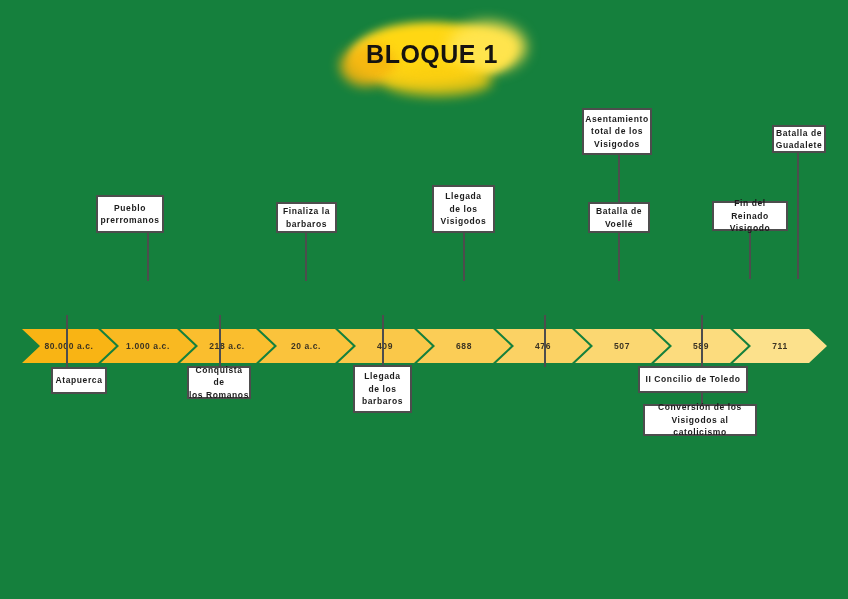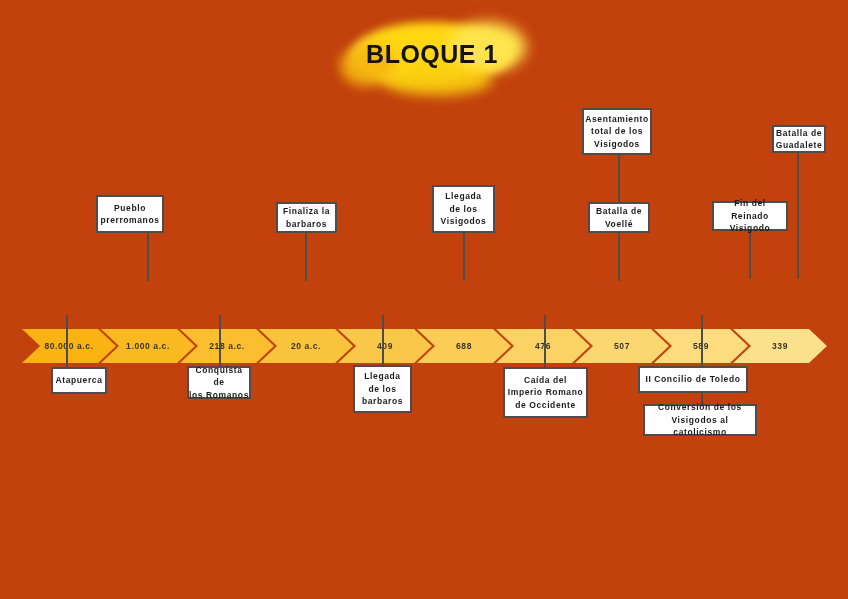--- a/index.html
+++ b/index.html
@@ -1,17 +1,17 @@
 <!DOCTYPE html>
 <html style="--line: #4d4d4d; --box-text: #1c1c1c; --chevron-text: #3b3322; --splash-core: #FFD713; --splash-mid: #FFDF3F; --splash-mid2: #FACD0E; --splash-orange: #F6B50E; --splash-light: #FFE44D;"><head>
 <meta charset="utf-8">
 <style>
   html,body{margin:0;padding:0;background:#ffffff;}
   #canvas{
-    position:relative;width:848px;height:599px;background:#c2410c;
+    position:relative;width:848px;height:599px;background:#15803d;
     font-family:"Liberation Sans",sans-serif;overflow:hidden;
   }
   
   .splash{position:absolute;left:342px;top:14px;width:180px;height:80px;}
   .blob{position:absolute;}
   .blob-main{left:8px;top:8px;right:10px;bottom:10px;
     background:radial-gradient(ellipse at 50% 45%, var(--splash-core) 0%, var(--splash-core) 52%, var(--splash-mid) 74%, rgba(255,224,70,0.55) 100%);
     border-radius:48% 52% 55% 45% / 58% 52% 48% 42%;
     filter:blur(4px);}
   .blob-left{left:-2px;top:30px;width:56px;height:42px;background:var(--splash-orange);
@@ -57,21 +57,21 @@
 
   <div class="chevron" style="left: 22px; background: rgb(249, 180, 20);">80.000 a.c.</div>
   <div class="chevron" style="left: 101px; background: rgb(249, 185, 33);">1.000 a.c.</div>
   <div class="chevron" style="left: 180px; background: rgb(250, 190, 46);">218 a.c.</div>
   <div class="chevron" style="left: 259px; background: rgb(250, 195, 60);">20 a.c.</div>
   <div class="chevron" style="left: 338px; background: rgb(250, 200, 73);">409</div>
   <div class="chevron" style="left: 417px; background: rgb(251, 205, 86);">688</div>
   <div class="chevron" style="left: 496px; background: rgb(251, 210, 100);">476</div>
   <div class="chevron" style="left: 575px; background: rgb(251, 215, 113);">507</div>
   <div class="chevron" style="left: 654px; background: rgb(252, 220, 126);">589</div>
-  <div class="chevron" style="left: 733px; background: rgb(252, 225, 140);">339</div>
+  <div class="chevron" style="left: 733px; background: rgb(252, 225, 140);">711</div>
 
   <div class="vline" style="left:147px;top:233px;height:48px"></div>
   <div class="vline" style="left:305px;top:233px;height:48px"></div>
   <div class="vline" style="left:463px;top:233px;height:48px"></div>
   <div class="vline" style="left:618px;top:155px;height:47px"></div>
   <div class="vline" style="left:618px;top:233px;height:48px"></div>
   <div class="vline" style="left:749px;top:231px;height:48px"></div>
   <div class="vline" style="left:797px;top:153px;height:126px"></div>
 
   <div class="vline" style="left:66px;top:315px;height:52px"></div>
@@ -97,20 +97,17 @@
 Visigodo</div>
   <div class="event-box" style="left:772px;top:125px;width:54px;height:28px">Batalla de
 Guadalete</div>
 
   <div class="event-box" style="left:51px;top:367px;width:56px;height:27px">Atapuerca</div>
   <div class="event-box" style="left:187px;top:366px;width:64px;height:33px">Conquista de
 los Romanos</div>
   <div class="event-box" style="left:353px;top:365px;width:59px;height:48px">Llegada
 de los
 barbaros</div>
-  <div class="event-box" style="left:503px;top:367px;width:85px;height:51px">Caída del
-Imperio Romano
-de Occidente</div>
   <div class="event-box" style="left:638px;top:366px;width:110px;height:27px">II Concilio de Toledo</div>
   <div class="event-box" style="left:643px;top:404px;width:114px;height:32px">Conversión de los
 Visigodos al catolicismo</div>
 
 </div>
 
 </body></html>

